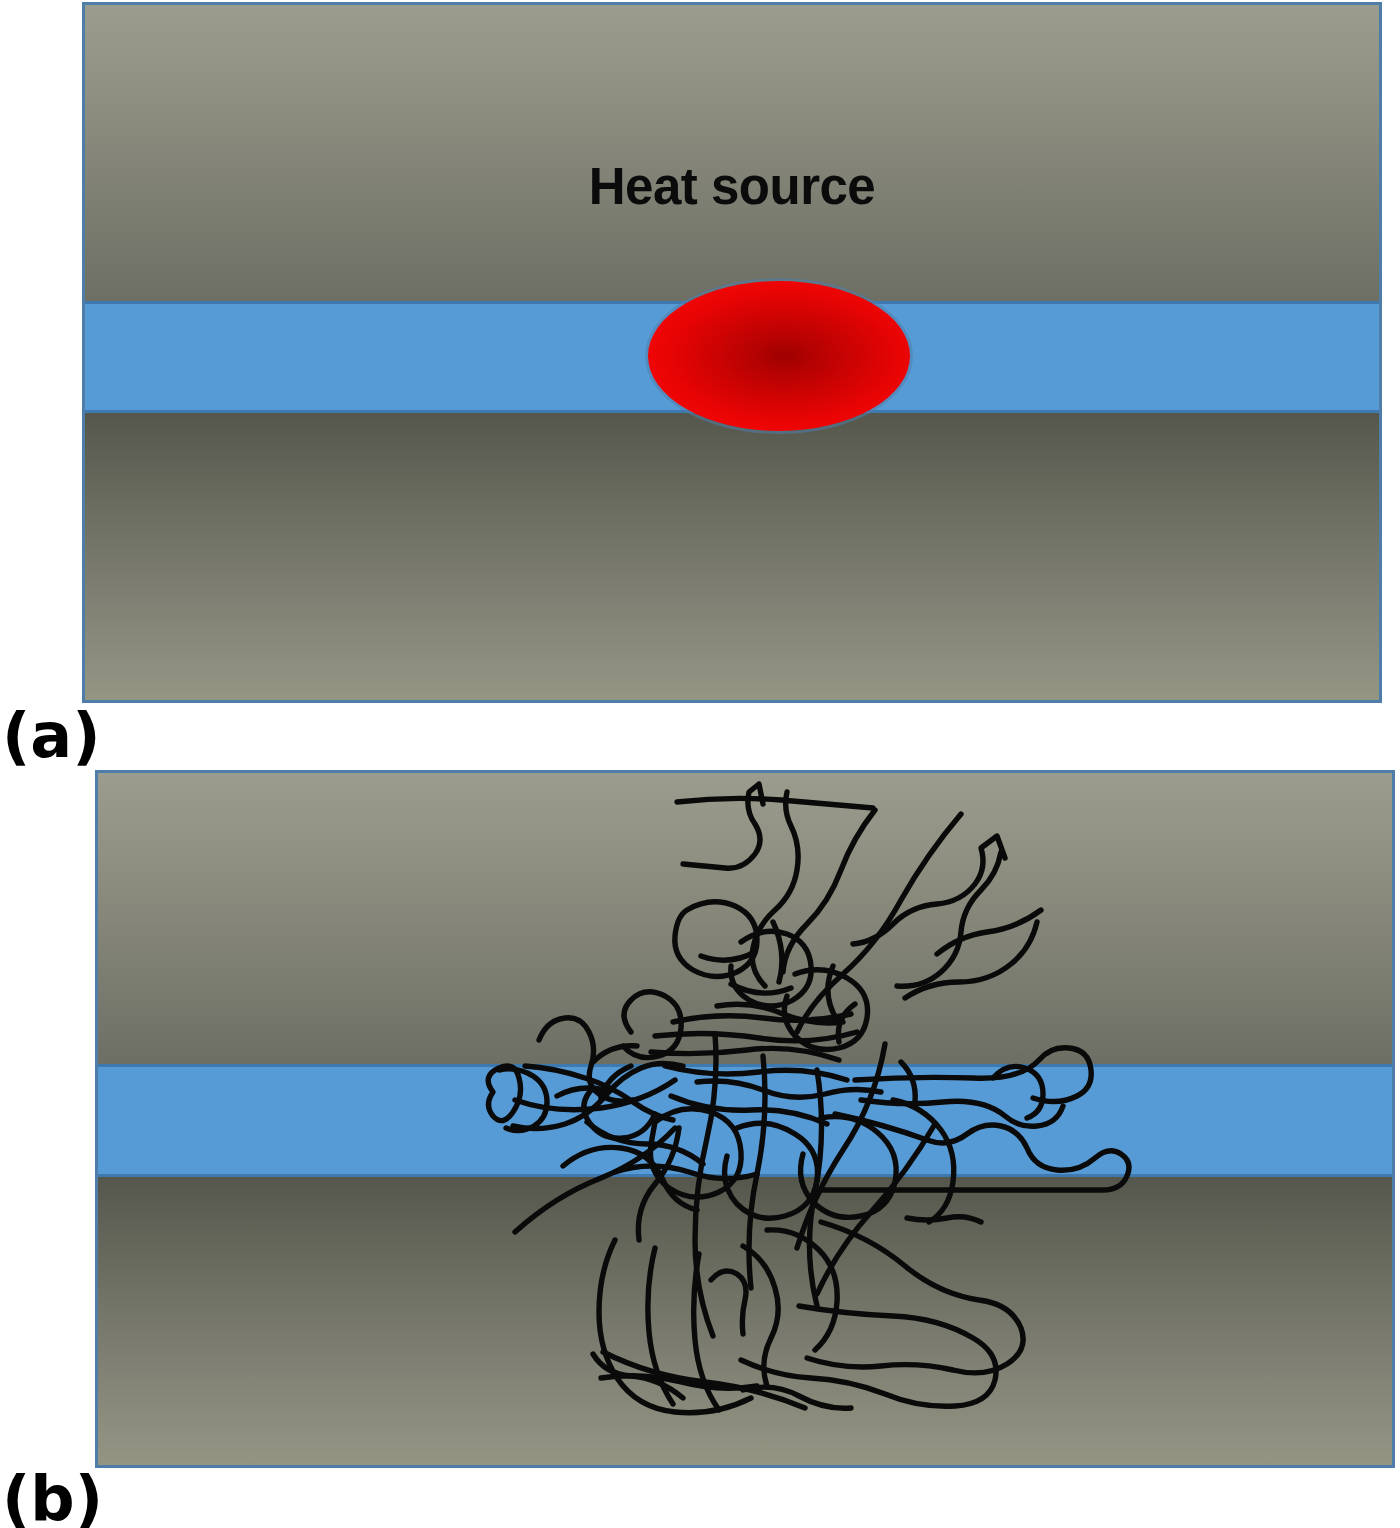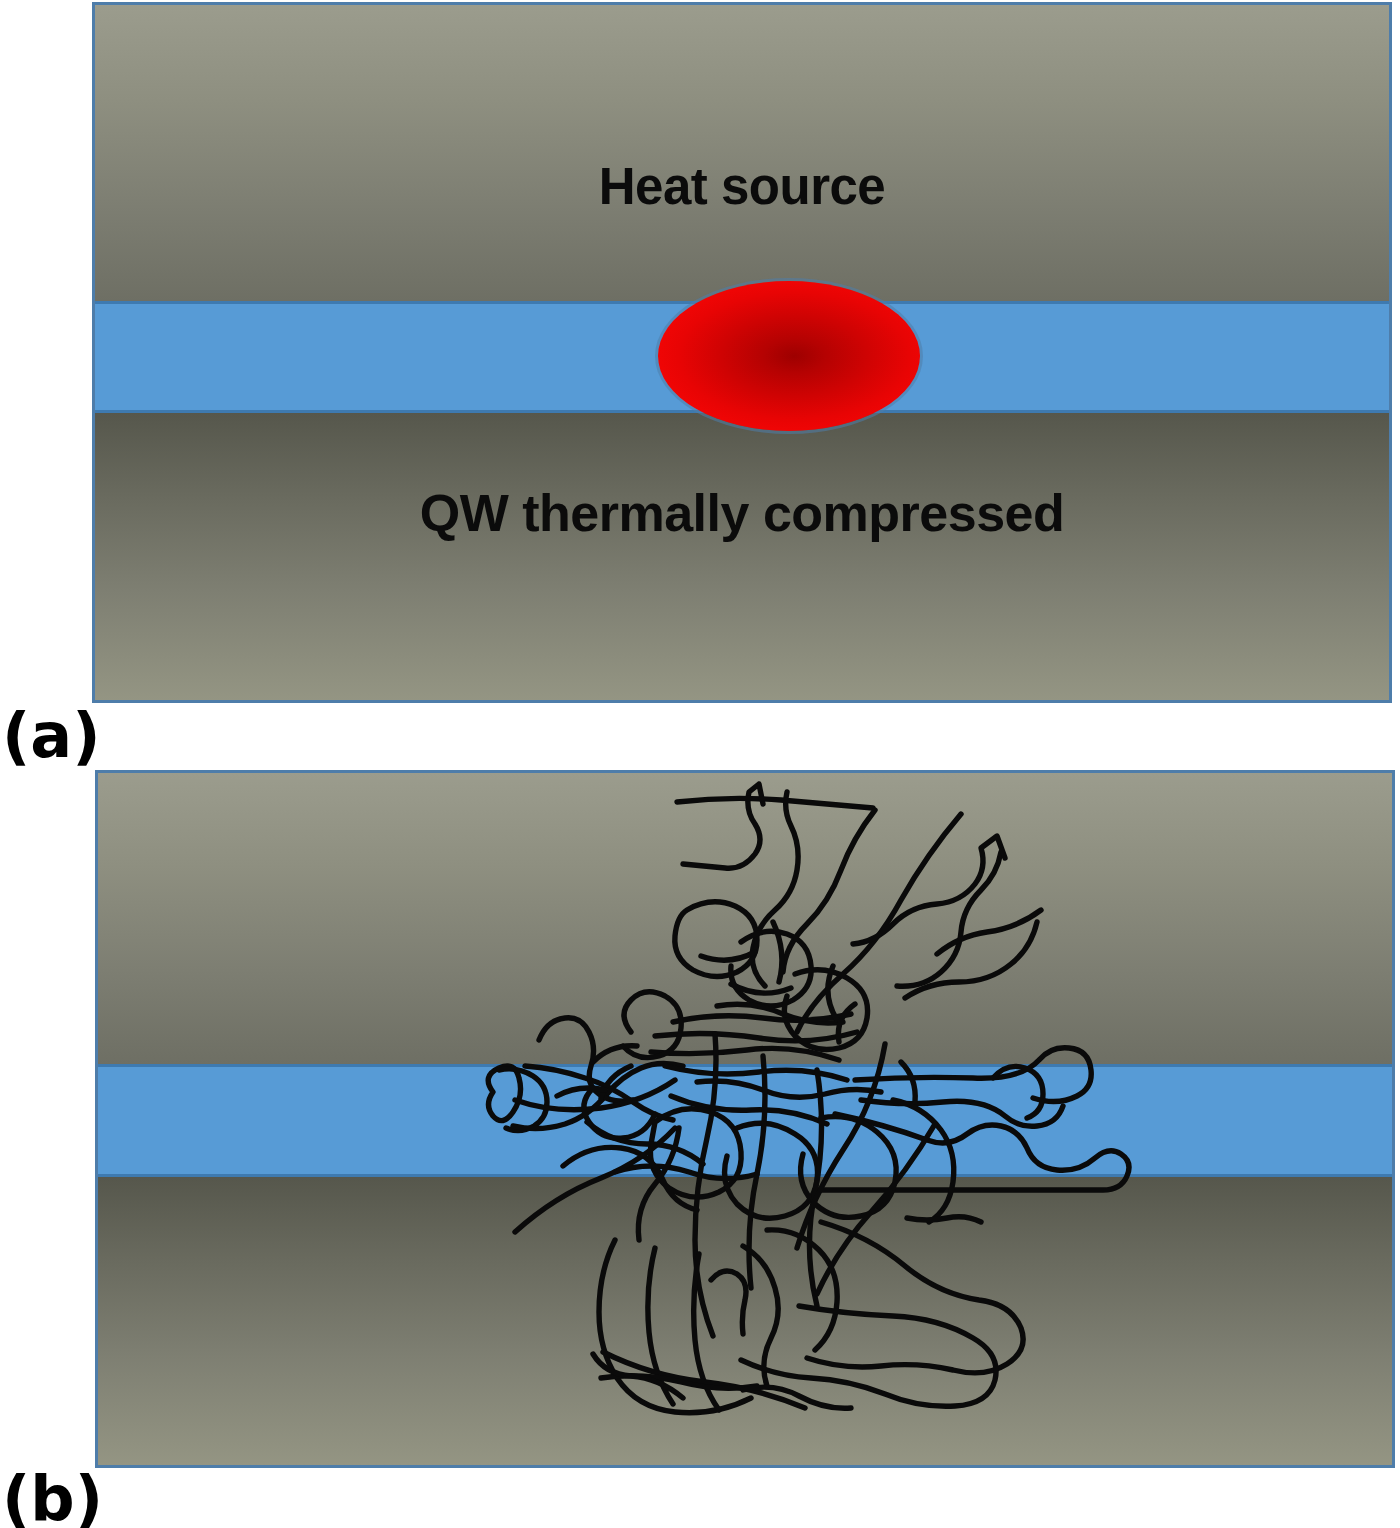--- a/index.html
+++ b/index.html
@@ -24,21 +24,21 @@
 
   
   .panel {
     position: absolute;
     box-sizing: border-box;
     border: 3px solid #4E7DAA;
     overflow: hidden;
     background: #8f907f;
   }
   #panel-a {
-    left: 92px;
+    left: 82px;
     top: 2px;
     width: 1300px;
     height: 701px;
   }
   #panel-b {
     left: 95px;
     top: 770px;
     width: 1300px;
     height: 698px;
   }
@@ -152,21 +152,20 @@
 
   <div class="panel" id="panel-a">
     <div class="layer layer-top"></div>
     <div class="layer layer-qw"></div>
     <div class="layer layer-bottom"></div>
 
     <div class="heat-spot" id="heat-spot-a"></div>
 
     <div class="panel-caption" id="caption-heat-source">Heat source</div>
 
-    <div class="panel-caption" id="caption-qw-compressed">QW thermally compressed</div>
   </div>
 
   <div class="panel" id="panel-b">
     <div class="layer layer-top"></div>
     <div class="layer layer-qw"></div>
     <div class="layer layer-bottom"></div>
 
   </div>
 
   <div id="dislocation-tangle">

